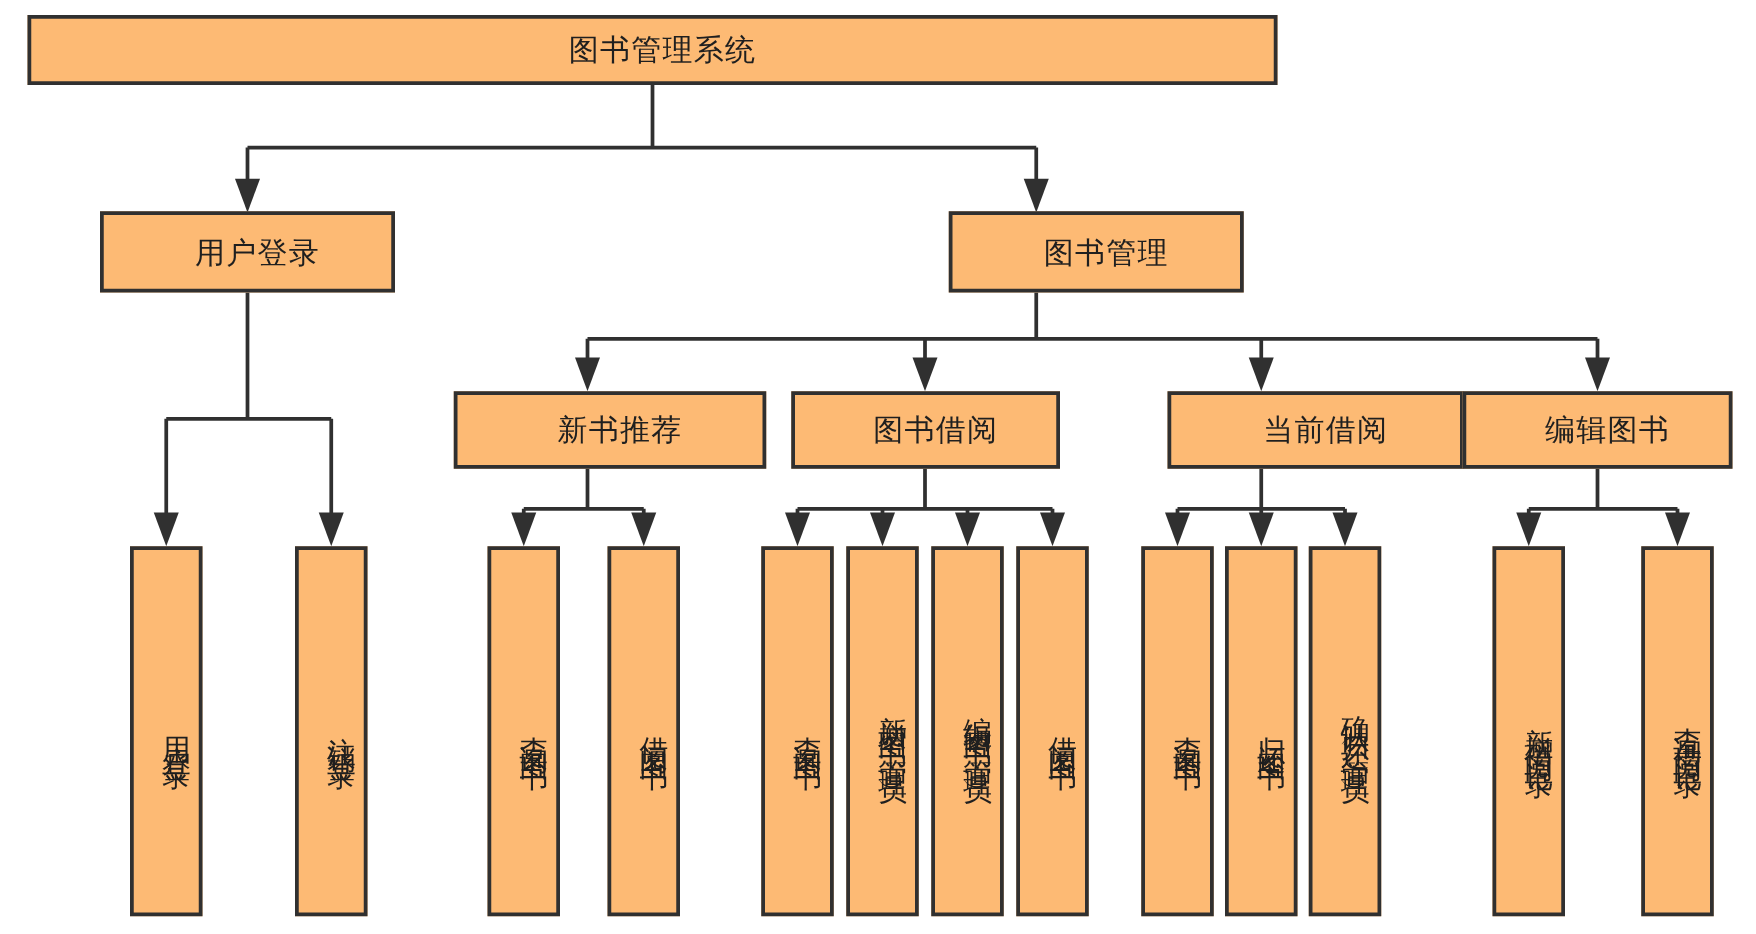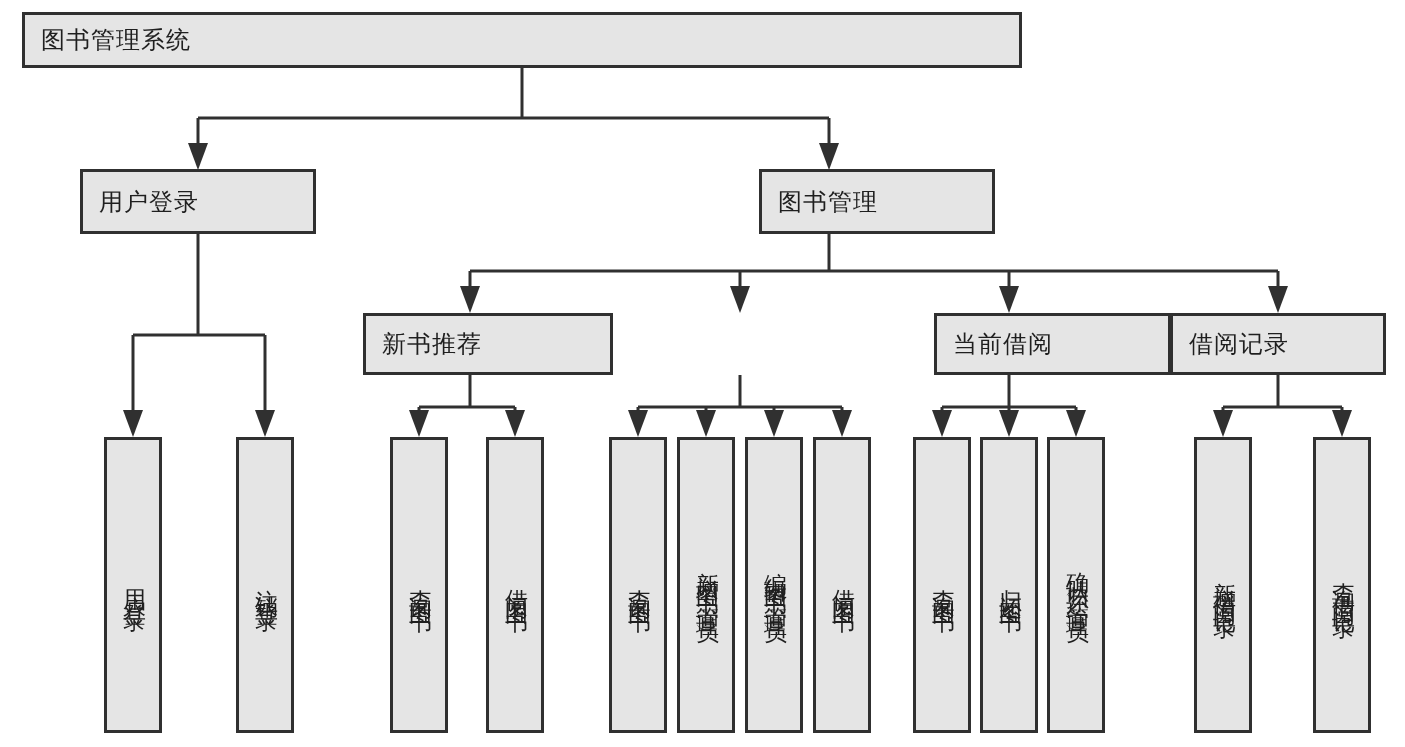--- a/index.html
+++ b/index.html
@@ -2,22 +2,22 @@
 <html><head>
 <meta charset="utf-8">
 <style>
   html,body { margin:0; padding:0; background:#ffffff; }
   .stage {
     position:relative; width:1405px; height:747px; background:#ffffff;
     font-family:"Liberation Sans", sans-serif; overflow:hidden;
   }
   .wires { position:absolute; left:0; top:0; }
   .node {
-    position:absolute; box-sizing:border-box; background:#e5e5e5;
-    border:3px solid #303030; display:flex; align-items:center; justify-content:flex-start;
+    position:absolute; box-sizing:border-box; background:#fdba74;
+    border:3px solid #303030; display:flex; align-items:center; justify-content:center;
     color:#1f1f1f; z-index:2;padding-left:16px;
   }
   .h-label { font-size:24px; letter-spacing:1px; white-space:nowrap; }
   .leaf .v-label {
     writing-mode:vertical-rl; text-orientation:mixed;
     font-size:23px; letter-spacing:7px; line-height:1; white-space:nowrap;
   }
   .watermark {
     position:absolute; right:4px; bottom:3px; z-index:5;
     font-size:21px; color:#b5b5b5; letter-spacing:0.5px; white-space:nowrap;
@@ -101,25 +101,28 @@
   <div class="node" style="left:80px; top:169px; width:236px; height:65px;">
     <span class="h-label">用户登录</span>
   </div>
   <div class="node" style="left:711px; top:169px; width:236px; height:65px;margin-left:48px;">
     <span class="h-label">图书管理</span>
   </div>
 
   <div class="node" style="left:363px; top:313px; width:250px; height:62px;">
     <span class="h-label">新书推荐</span>
   </div>
+  <div class="node" style="left:633px; top:313px; width:215px; height:62px;">
+    <span class="h-label">图书借阅</span>
+  </div>
   <div class="node" style="left:902px; top:313px; width:237px; height:62px;margin-left:32px;">
     <span class="h-label">当前借阅</span>
   </div>
   <div class="node" style="left:1170px; top:313px; width:216px; height:62px;">
-    <span class="h-label">借阅记录</span>
+    <span class="h-label">编辑图书</span>
   </div>
 
   <div class="node leaf" style="left:104px; top:437px; width:58px; height:296px;">
     <span class="v-label">用户登录</span>
   </div>
   <div class="node leaf" style="left:236px; top:437px; width:58px; height:296px;">
     <span class="v-label">注销登录</span>
   </div>
 
   <div class="node leaf" style="left:390px; top:437px; width:58px; height:296px;">

